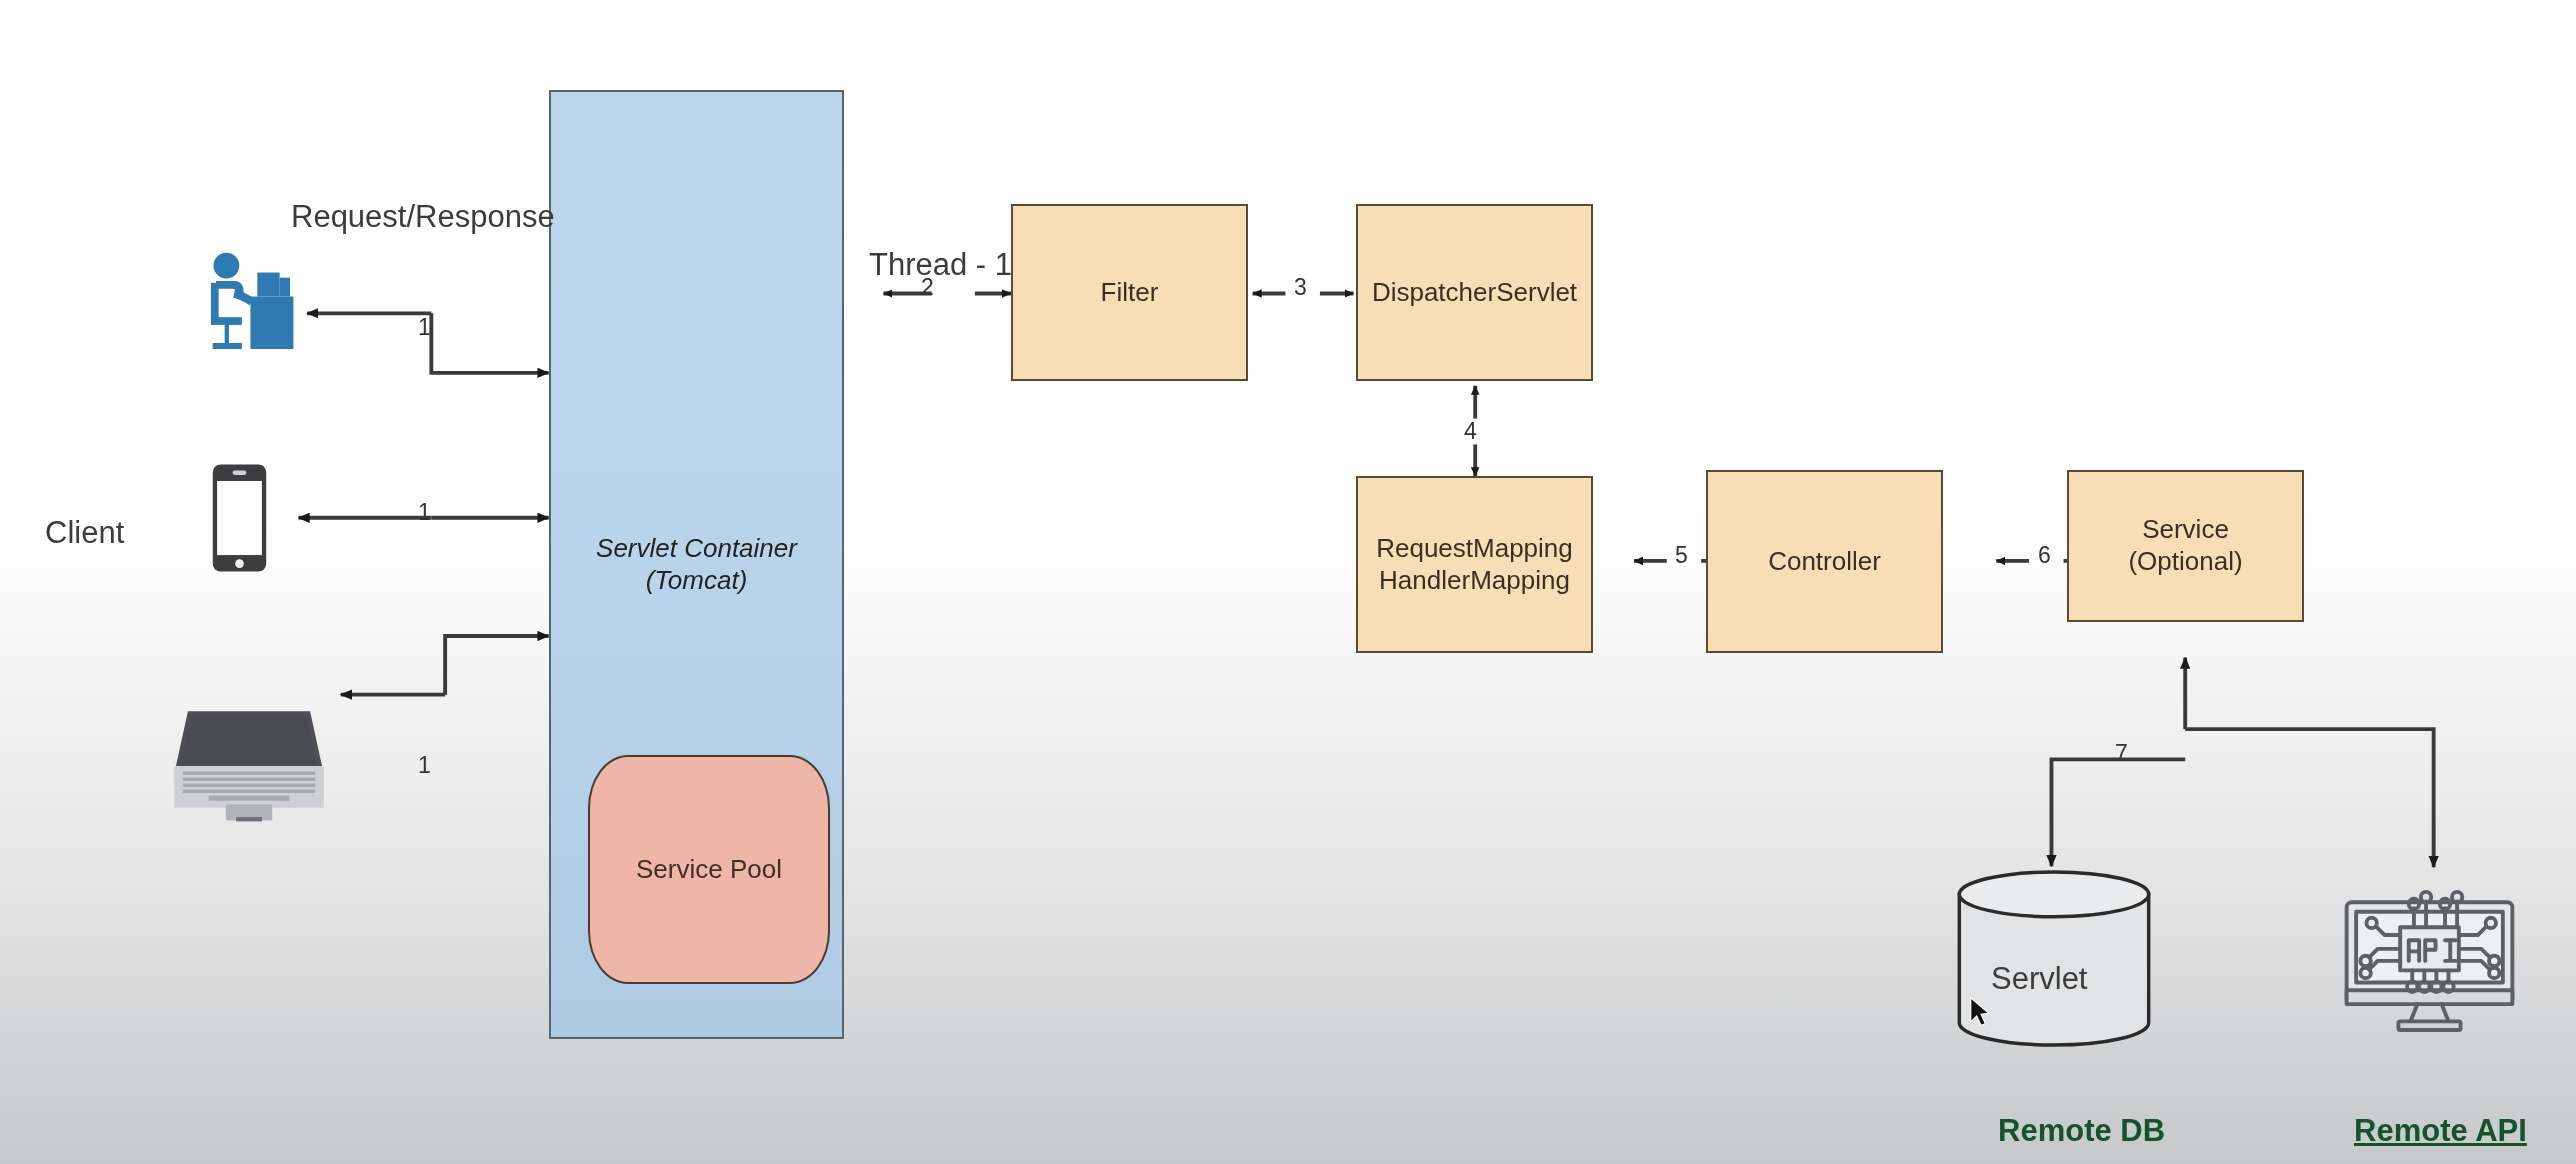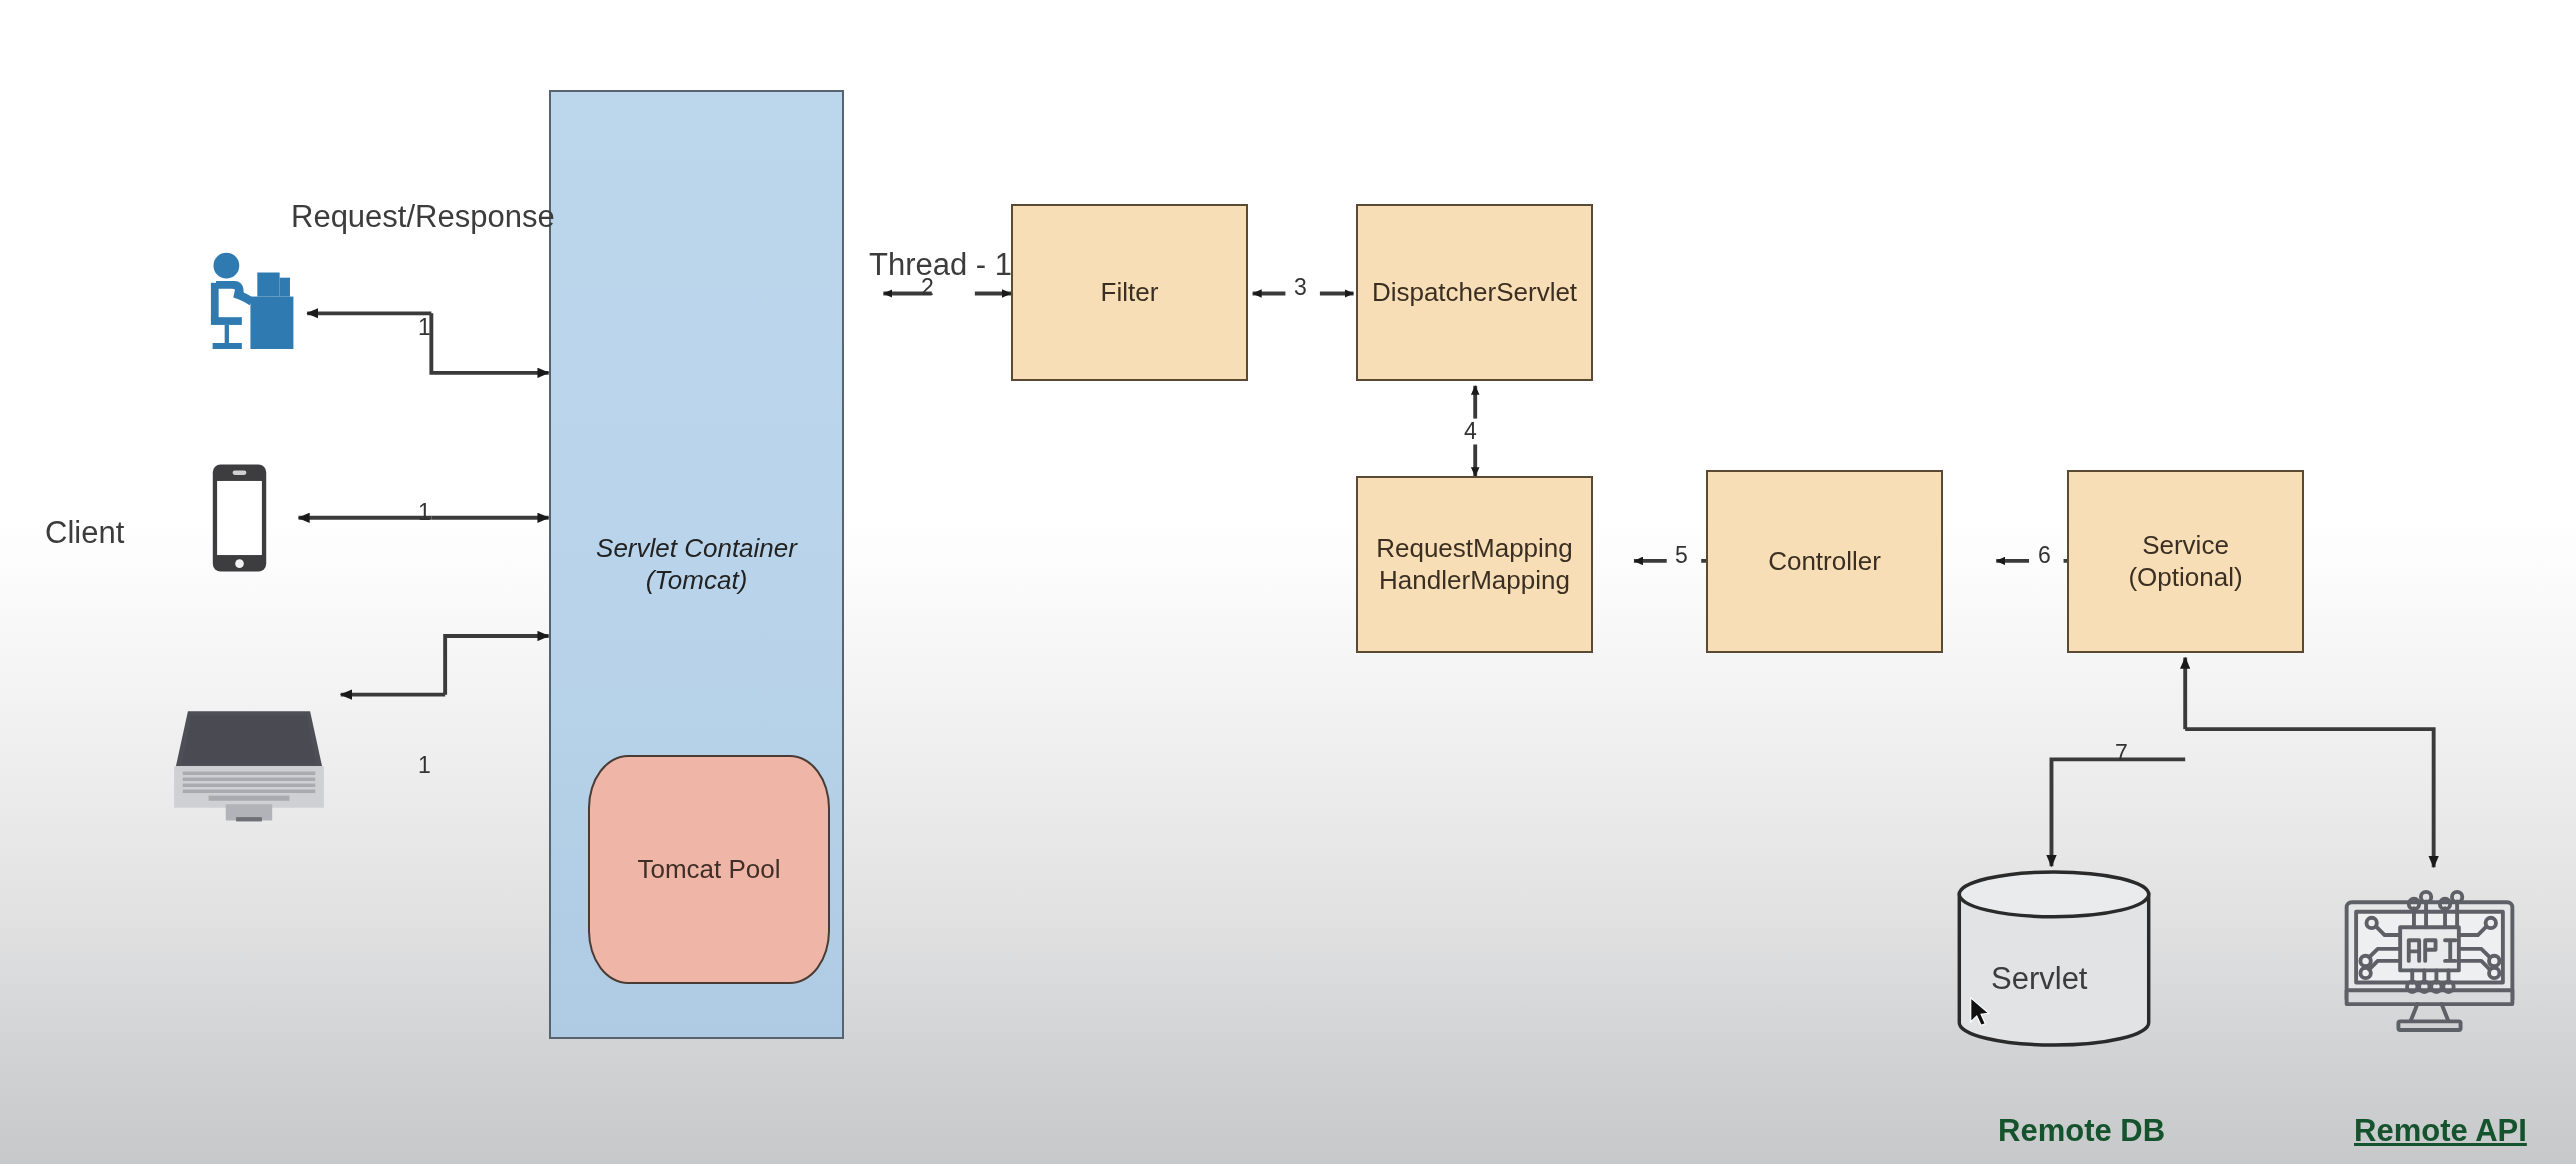--- a/index.html
+++ b/index.html
@@ -134,41 +134,41 @@
     <rect x="66" y="113" width="54" height="19" rx="1" fill="#b1b3b8"></rect>
     <rect x="78" y="128" width="30" height="5" fill="#6e7075"></rect>
   </svg>
 
   <div class="box container-box" style="left:549px;top:90px;width:295px;height:949px;font-style:italic;">
     <span>Servlet Container
 (Tomcat)</span>
   </div>
 
   <div class="box threadpool" style="left:588px;top:755px;width:242px;height:229px;">
-    <span>Tomcat Pool</span>
+    <span>Service Pool</span>
   </div>
 
   <div class="box tan" style="left:1011px;top:204px;width:237px;height:177px;">
     <span>Filter</span>
   </div>
 
   <div class="box tan" style="left:1356px;top:204px;width:237px;height:177px;">
     <span>DispatcherServlet</span>
   </div>
 
   <div class="box tan" style="left:1356px;top:476px;width:237px;height:177px;">
     <span>RequestMapping
 HandlerMapping</span>
   </div>
 
   <div class="box tan" style="left:1706px;top:470px;width:237px;height:183px;">
     <span>Controller</span>
   </div>
 
-  <div class="box tan" style="left:2067px;top:470px;width:237px;height:183px;">
+  <div class="box tan" style="left:2067px;top:470px;width:237px;height:152px;">
     <span>Service
 (Optional)</span>
   </div>
 
   <svg class="icon" style="left:1955px;top:870px;width:198px;height:177px;" viewBox="0 0 230 205">
     <path d="M5,28 v149 a110,26 0 0 0 220,0 v-149 z" fill="#e2e3e4" stroke="#2a2a2a" stroke-width="4"></path>
     <ellipse cx="115" cy="28" rx="110" ry="26" fill="#eaebec" stroke="#2a2a2a" stroke-width="4"></ellipse>
   </svg>
   <div class="lbl" style="left:1991px;top:961px;">Servlet</div>
 

